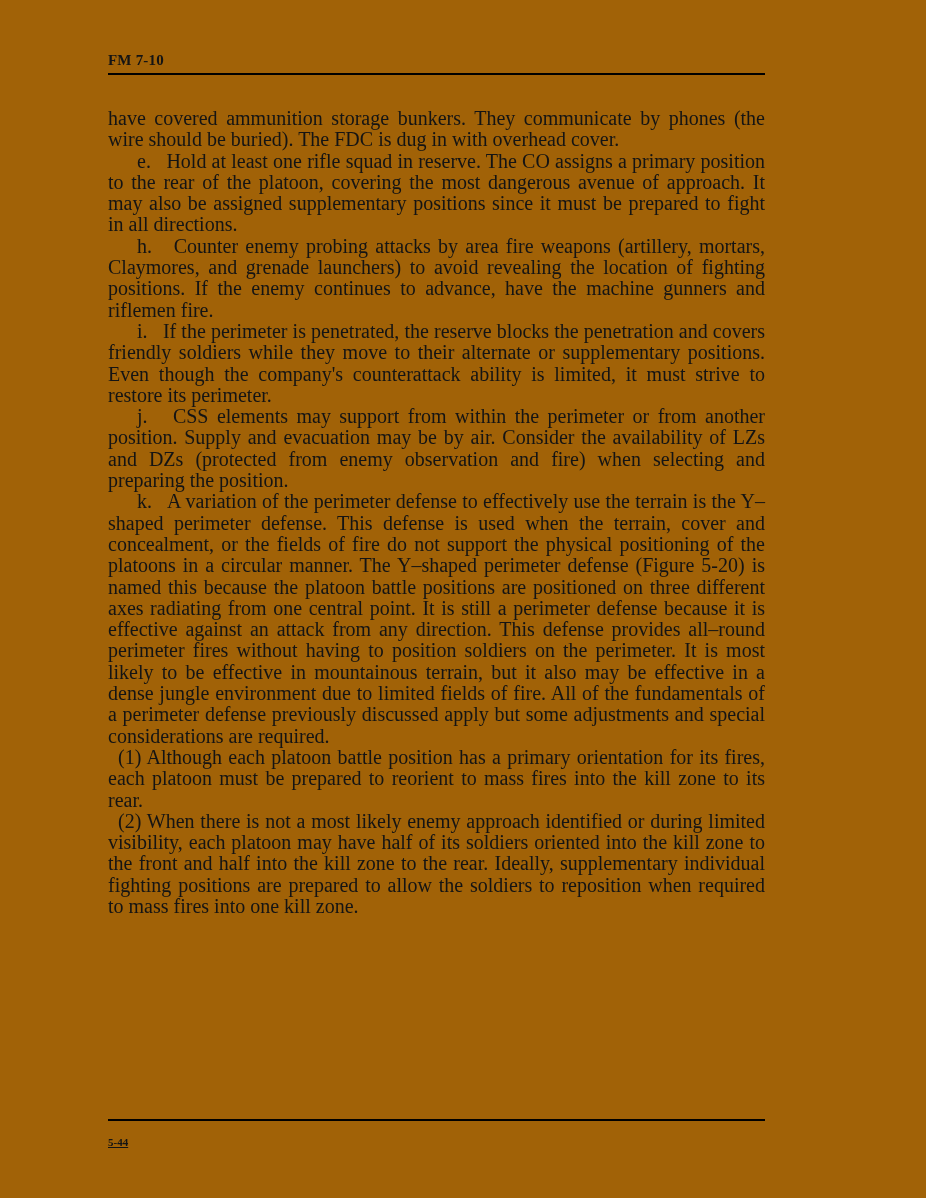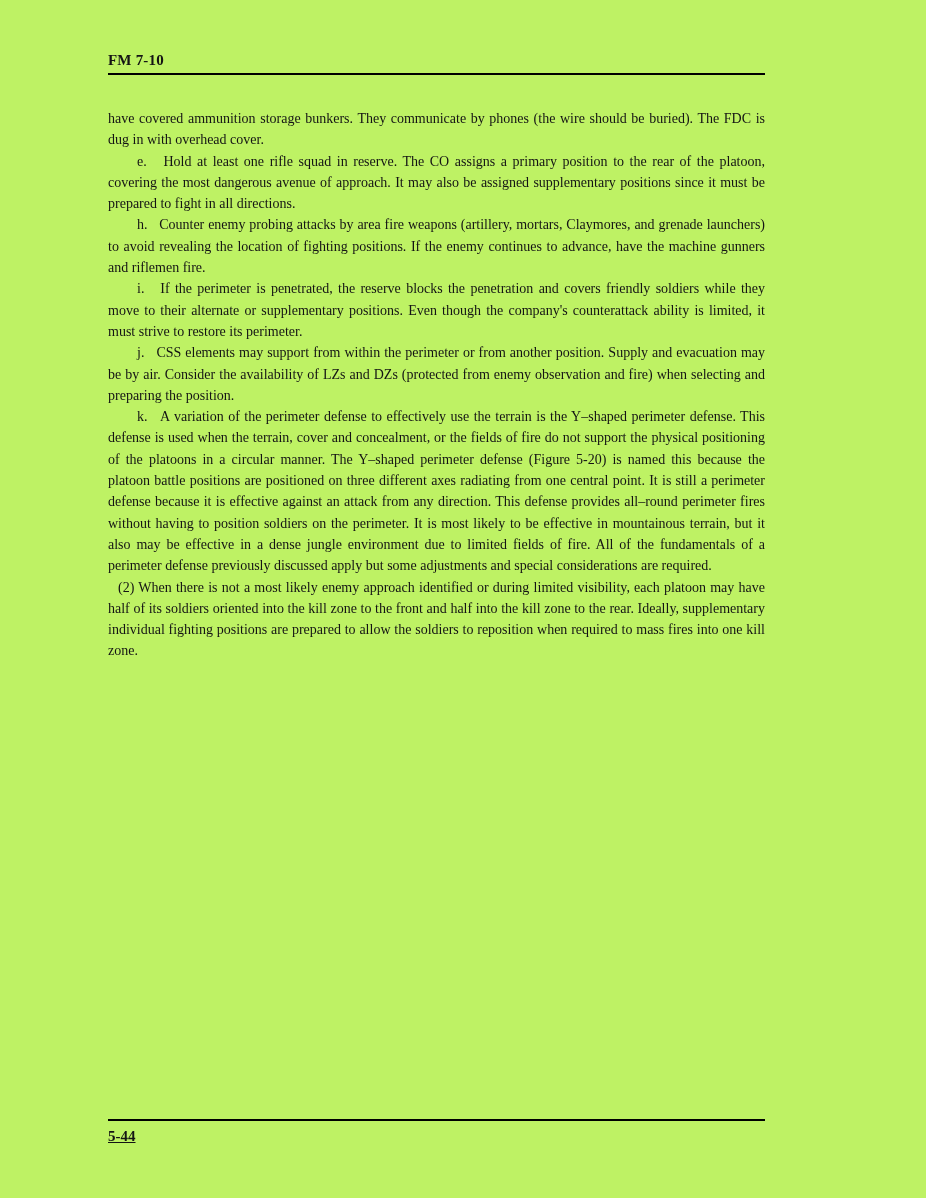--- a/index.html
+++ b/index.html
@@ -4,21 +4,21 @@
 <style>
   html, body {
     margin: 0;
     padding: 0;
     background: #ffffff;
   }
   .sheet {
     position: relative;
     width: 926px;
     height: 1198px;
-    background: #bef264;
+    background: #a16207;
     color: #141414;
     font-family: "Liberation Serif", "DejaVu Serif", serif;
     overflow: hidden;
   }
   .page-header {
     position: absolute;
     left: 108px;
     top: 52px;
     width: 657px;
   }
@@ -35,21 +35,21 @@
     width: 100%;
   }
   .page-header .rule {
     margin-top: 5px;
   }
   .content {
     position: absolute;
     left: 108px;
     top: 108px;
     width: 657px;
-    font-size: 14px;
+    font-size: 20px;
     line-height: 21.3px;
     text-align: justify;
   }
   .para {
     margin: 0;
     padding: 0;
   }
   .para.indent {
     text-indent: 29px;
     font-family: Liberation Serif, serif;
@@ -58,22 +58,22 @@
     text-indent: 10px;
   }
   .page-footer {
     position: absolute;
     left: 108px;
     top: 1119px;
     width: 657px;
   }
   .page-footer .footer-page-number {
     font-weight: bold;
-    font-size: 15px;
-    margin-top: 7px;
+    font-size: 11px;
+    margin-top: 13px;
     line-height: 16px;
     text-decoration: underline;
   }
 </style>
 </head>
 <body>
 
 <div class="sheet">
 
   <header class="page-header">
@@ -81,20 +81,21 @@
     <div class="rule"></div>
   </header>
 
   <main class="content">
     <p class="para">have covered ammunition storage bunkers. They communicate by phones (the wire should be buried). The FDC is dug in with overhead cover.</p>
     <p class="para indent">e.&nbsp;&nbsp; Hold at least one rifle squad in reserve. The CO assigns a primary position to the rear of the platoon, covering the most dangerous avenue of approach. It may also be assigned supplementary positions since it must be prepared to fight in all directions.</p>
     <p class="para indent">h.&nbsp;&nbsp; Counter enemy probing attacks by area fire weapons (artillery, mortars, Claymores, and grenade launchers) to avoid revealing the location of fighting positions. If the enemy continues to advance, have the machine gunners and riflemen fire.</p>
     <p class="para indent">i.&nbsp;&nbsp; If the perimeter is penetrated, the reserve blocks the penetration and covers friendly soldiers while they move to their alternate or supplementary positions. Even though the company's counterattack ability is limited, it must strive to restore its perimeter.</p>
     <p class="para indent">j.&nbsp;&nbsp; CSS elements may support from within the perimeter or from another position. Supply and evacuation may be by air. Consider the availability of LZs and DZs (protected from enemy observation and fire) when selecting and preparing the position.</p>
     <p class="para indent">k.&nbsp;&nbsp; A variation of the perimeter defense to effectively use the terrain is the Y–shaped perimeter defense. This defense is used when the terrain, cover and concealment, or the fields of fire do not support the physical positioning of the platoons in a circular manner. The Y–shaped perimeter defense (Figure 5-20) is named this because the platoon battle positions are positioned on three different axes radiating from one central point. It is still a perimeter defense because it is effective against an attack from any direction. This defense provides all–round perimeter fires without having to position soldiers on the perimeter. It is most likely to be effective in mountainous terrain, but it also may be effective in a dense jungle environment due to limited fields of fire. All of the fundamentals of a perimeter defense previously discussed apply but some adjustments and special considerations are required.</p>
+    <p class="para indent-sm">(1) Although each platoon battle position has a primary orientation for its fires, each platoon must be prepared to reorient to mass fires into the kill zone to its rear.</p>
     <p class="para indent-sm">(2) When there is not a most likely enemy approach identified or during limited visibility, each platoon may have half of its soldiers oriented into the kill zone to the front and half into the kill zone to the rear. Ideally, supplementary individual fighting positions are prepared to allow the soldiers to reposition when required to mass fires into one kill zone.</p>
   </main>
 
   <footer class="page-footer">
     <div class="rule"></div>
     <div class="footer-page-number">5-44</div>
   </footer>
 
 </div>
 

